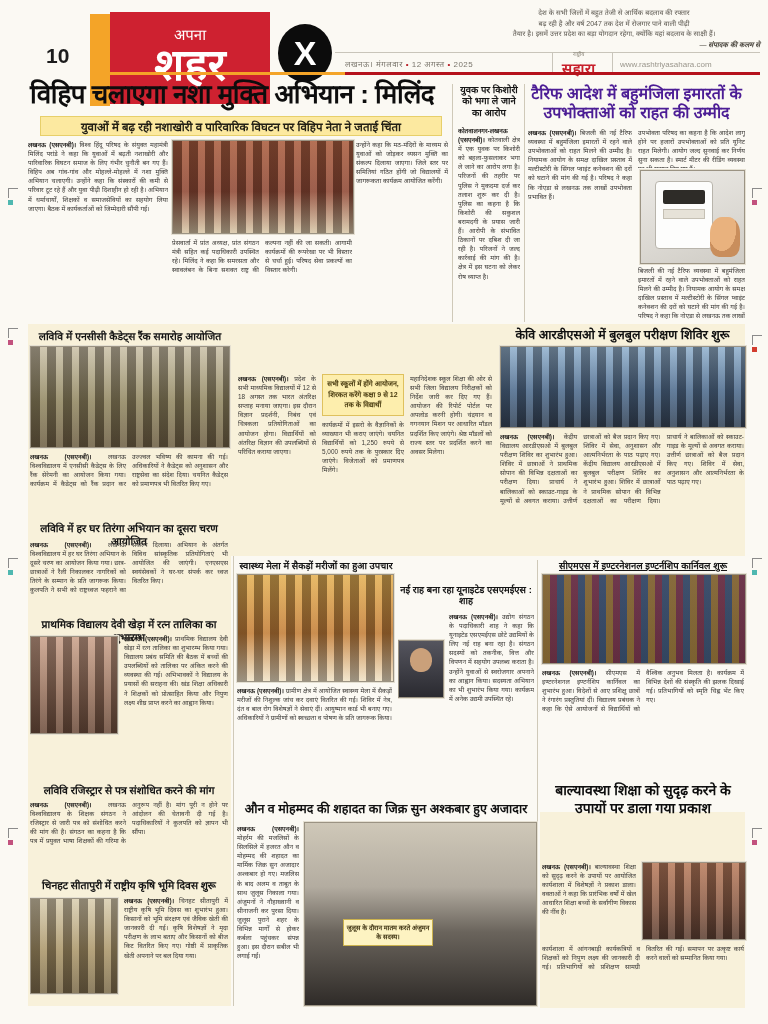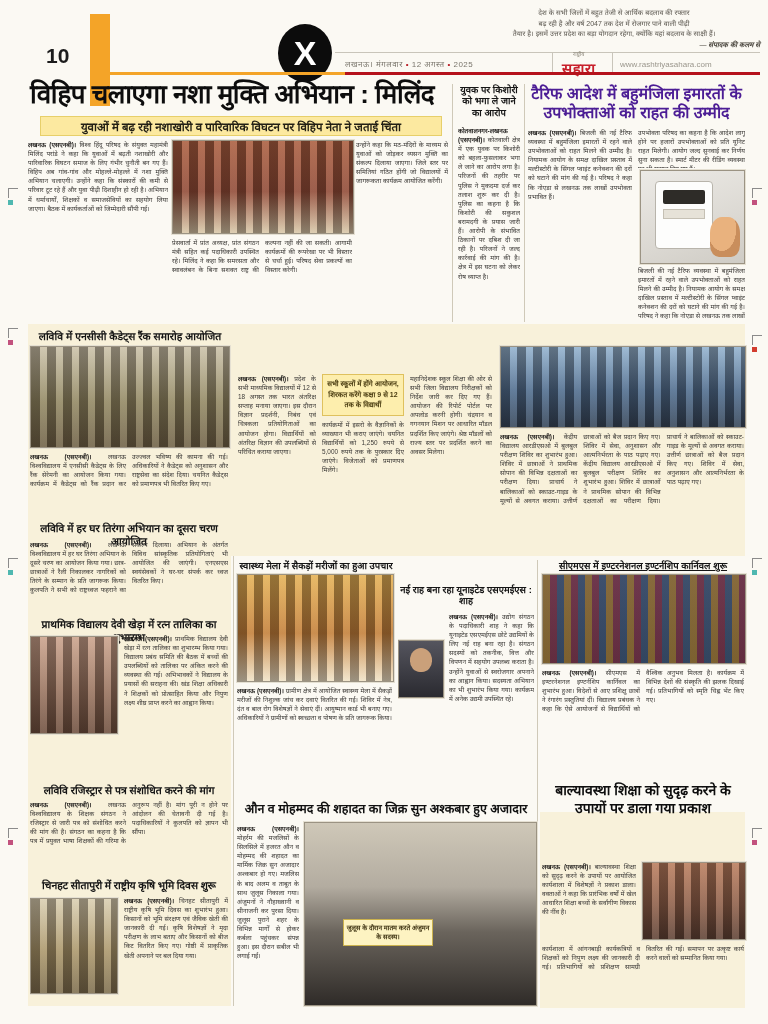--- a/index.html
+++ b/index.html
@@ -77,20 +77,24 @@
     </div>
   <div class="abs" style="left:752px;top:828px;">
       <div class="regmark"></div>
       <span class="regdot" style="background:#c2527e;"></span>
     </div>
 
   <div class="abs" style="left:46px;top:44px;font-size:21px;font-weight:bold;color:#1c1c1c;">10</div>
 
   <div class="abs" style="left:90px;top:14px;width:20px;height:92px;background:#f4a428;"></div>
 
+  <div class="abs masthead-red" style="left:110px;top:12px;width:160px;height:92px;">
+    <div style="font-size:15px;line-height:1;">अपना</div>
+    <div style="font-size:44px;font-weight:bold;line-height:1.05;">शहर</div>
+  </div>
 
   <div class="abs xcircle" style="left:278px;top:24px;width:54px;height:58px;font-size:34px;">
     <span>X</span>
   </div>
 
   <div class="abs quote" style="left:468px;top:8px;width:292px;">
     <span>देश के सभी जिलों में बहुत तेजी से आर्थिक बदलाव की रफ्तार</span><br>
     <span>बढ़ रही है और वर्ष 2047 तक देश में रोजगार पाने वाली पीढ़ी</span><br>
     <span>तैयार है। इसमें उत्तर प्रदेश का बड़ा योगदान रहेगा, क्योंकि यहां बदलाव के साक्षी हैं।</span>
     <span class="attr">— संपादक की कलम से</span>
@@ -176,20 +180,21 @@
   <div class="abs body" style="left:238px;top:374px;width:78px;height:178px;overflow:hidden;">
     <span class="lead">लखनऊ (एसएनबी)।</span>
     <span>प्रदेश के सभी माध्यमिक विद्यालयों में 12 से 18 अगस्त तक भारत अंतरिक्ष सप्ताह मनाया जाएगा। इस दौरान विज्ञान प्रदर्शनी, निबंध एवं चित्रकला प्रतियोगिताओं का आयोजन होगा। विद्यार्थियों को अंतरिक्ष विज्ञान की उपलब्धियों से परिचित कराया जाएगा।</span>
   </div>
   <div class="abs" style="left:322px;top:374px;width:82px;height:178px;overflow:hidden;">
     <div class="yellowbox">सभी स्कूलों में होंगे आयोजन, शिरकत करेंगे कक्षा 9 से 12 तक के विद्यार्थी</div>
     <div class="body" style="margin-top:4px;">कार्यक्रमों में इसरो के वैज्ञानिकों के व्याख्यान भी कराए जाएंगे। चयनित विद्यार्थियों को 1,250 रुपये से 5,000 रुपये तक के पुरस्कार दिए जाएंगे। विजेताओं को प्रमाणपत्र मिलेंगे।</div>
   </div>
   <div class="abs body" style="left:410px;top:374px;width:82px;height:178px;overflow:hidden;">महानिदेशक स्कूल शिक्षा की ओर से सभी जिला विद्यालय निरीक्षकों को निर्देश जारी कर दिए गए हैं। आयोजन की रिपोर्ट पोर्टल पर अपलोड करनी होगी। चंद्रयान व गगनयान मिशन पर आधारित मॉडल प्रदर्शित किए जाएंगे। श्रेष्ठ मॉडलों को राज्य स्तर पर प्रदर्शित करने का अवसर मिलेगा।</div>
 
+  <div class="abs h-md" style="left:500px;top:328px;width:245px;">केवि आरडीएसओ में बुलबुल परीक्षण शिविर शुरू</div>
   <div class="abs photo crowd" style="left:500px;top:346px;width:244px;height:80px;--a:#8fb0cf;--b:#49688c;--c:#2e3f55;"></div>
   <div class="abs body cols3" style="left:500px;top:432px;width:244px;height:118px;overflow:hidden;">
     <span class="lead">लखनऊ (एसएनबी)।</span>
     <span>केंद्रीय विद्यालय आरडीएसओ में बुलबुल परीक्षण शिविर का शुभारंभ हुआ। शिविर में छात्राओं ने प्राथमिक सोपान की विभिन्न दक्षताओं का परीक्षण दिया। प्राचार्य ने बालिकाओं को स्काउट-गाइड के मूल्यों से अवगत कराया। उत्तीर्ण छात्राओं को बैज प्रदान किए गए। शिविर में सेवा, अनुशासन और आत्मनिर्भरता के पाठ पढ़ाए गए।</span>
     <span>केंद्रीय विद्यालय आरडीएसओ में बुलबुल परीक्षण शिविर का शुभारंभ हुआ। शिविर में छात्राओं ने प्राथमिक सोपान की विभिन्न दक्षताओं का परीक्षण दिया। प्राचार्य ने बालिकाओं को स्काउट-गाइड के मूल्यों से अवगत कराया। उत्तीर्ण छात्राओं को बैज प्रदान किए गए। शिविर में सेवा, अनुशासन और आत्मनिर्भरता के पाठ पढ़ाए गए।</span>
   </div>
 
   <div class="abs h-sm" style="left:30px;top:618px;width:198px;">प्राथमिक विद्यालय देवी खेड़ा में रत्न तालिका का शुभारम्भ</div>
   <div class="abs" style="left:30px;top:634px;width:198px;height:146px;overflow:hidden;">
     <div class="photo crowd" style="float:left;width:86px;height:96px;margin:2px 6px 2px 0;--a:#c9a08a;--b:#96705c;--c:#6a4a3a;"></div>

